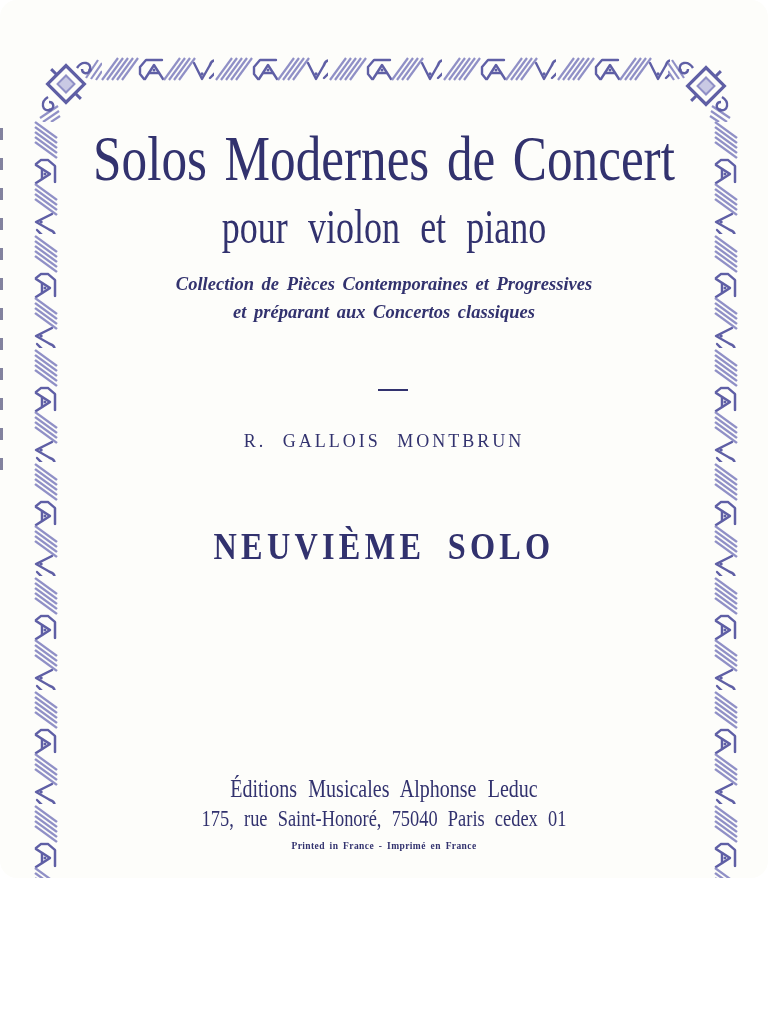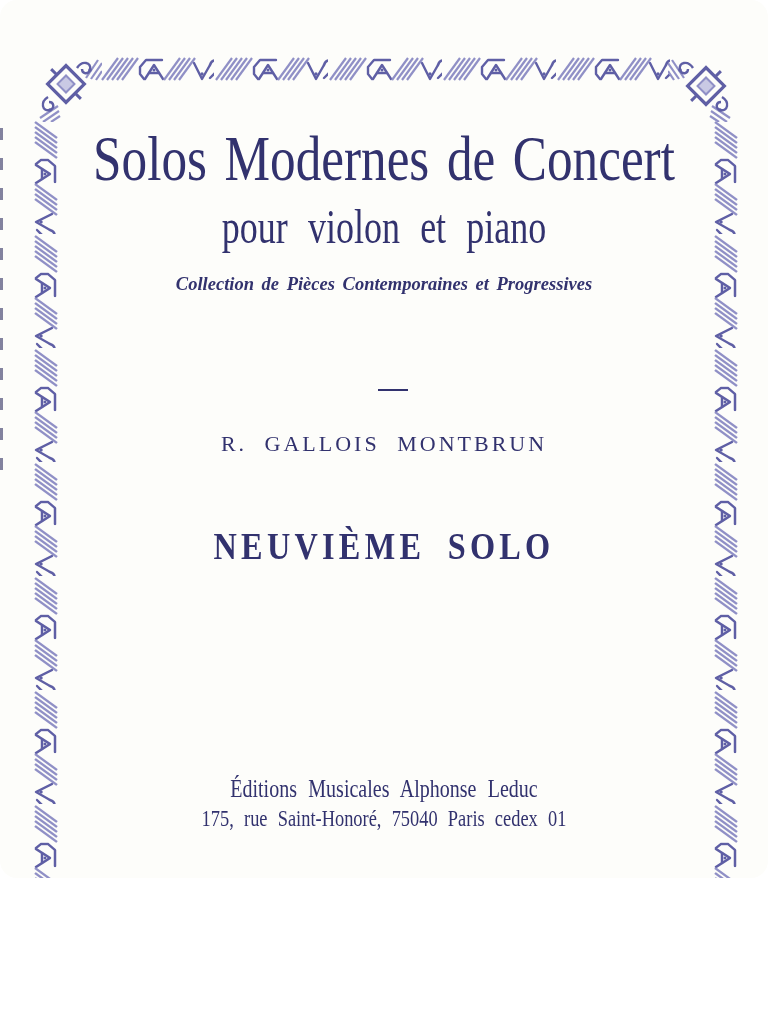--- a/index.html
+++ b/index.html
@@ -50,21 +50,21 @@
     position:absolute;left:0;top:271px;width:768px;text-align:center;
     font-style:italic;font-weight:600;font-size:18.5px;line-height:27.5px;
     word-spacing:3px;
   }
   .desc sup{font-size:.6em;vertical-align:.4em;}
   .rule{
     position:absolute;left:378px;top:389px;width:30px;height:0;
     border-top:2.5px solid #32326e;
   }
   .composer{
-    top:431px;font-size:22px;letter-spacing:3px;word-spacing:9px;
+    top:431px;font-size:18px;letter-spacing:3px;word-spacing:9px;
   }
   .worktitle{
     top:524px;font-size:38px;font-weight:bold;letter-spacing:5px;word-spacing:12px;
     transform:scaleX(.85);transform-origin:50% 50%;
   }
   .pubname{
     top:775px;font-size:25px;word-spacing:8px;
     transform:scaleX(.80);transform-origin:50% 50%;
   }
   .pubaddr{
@@ -315,26 +315,28 @@
       <circle cx="20" cy="60" r="1.8" fill="#5f5fa5"></circle>
       <circle cx="60" cy="20" r="1.8" fill="#5f5fa5"></circle>
     </svg>
   </div>
 
   <div class="line title">Solos Modernes de Concert</div>
   <div class="line subtitle">pour violon et piano</div>
 
   <div class="desc">
     <div>Collection de Pièces Contemporaines et Progressives</div>
+    <div>et préparant aux Concertos classiques</div>
   </div>
 
   <div class="rule"></div>
 
   <div class="line composer">R. GALLOIS MONTBRUN</div>
 
   <div class="line worktitle">NEUVIÈME SOLO</div>
 
   <div class="line pubname">Éditions Musicales Alphonse Leduc</div>
   <div class="line pubaddr">175, rue Saint-Honoré, 75040 Paris cedex 01</div>
+  <div class="line printed">Printed in France - Imprimé en France</div>
 
   <div class="refmark">Réf. : AR</div>
 
 </div>
 
 </body></html>

